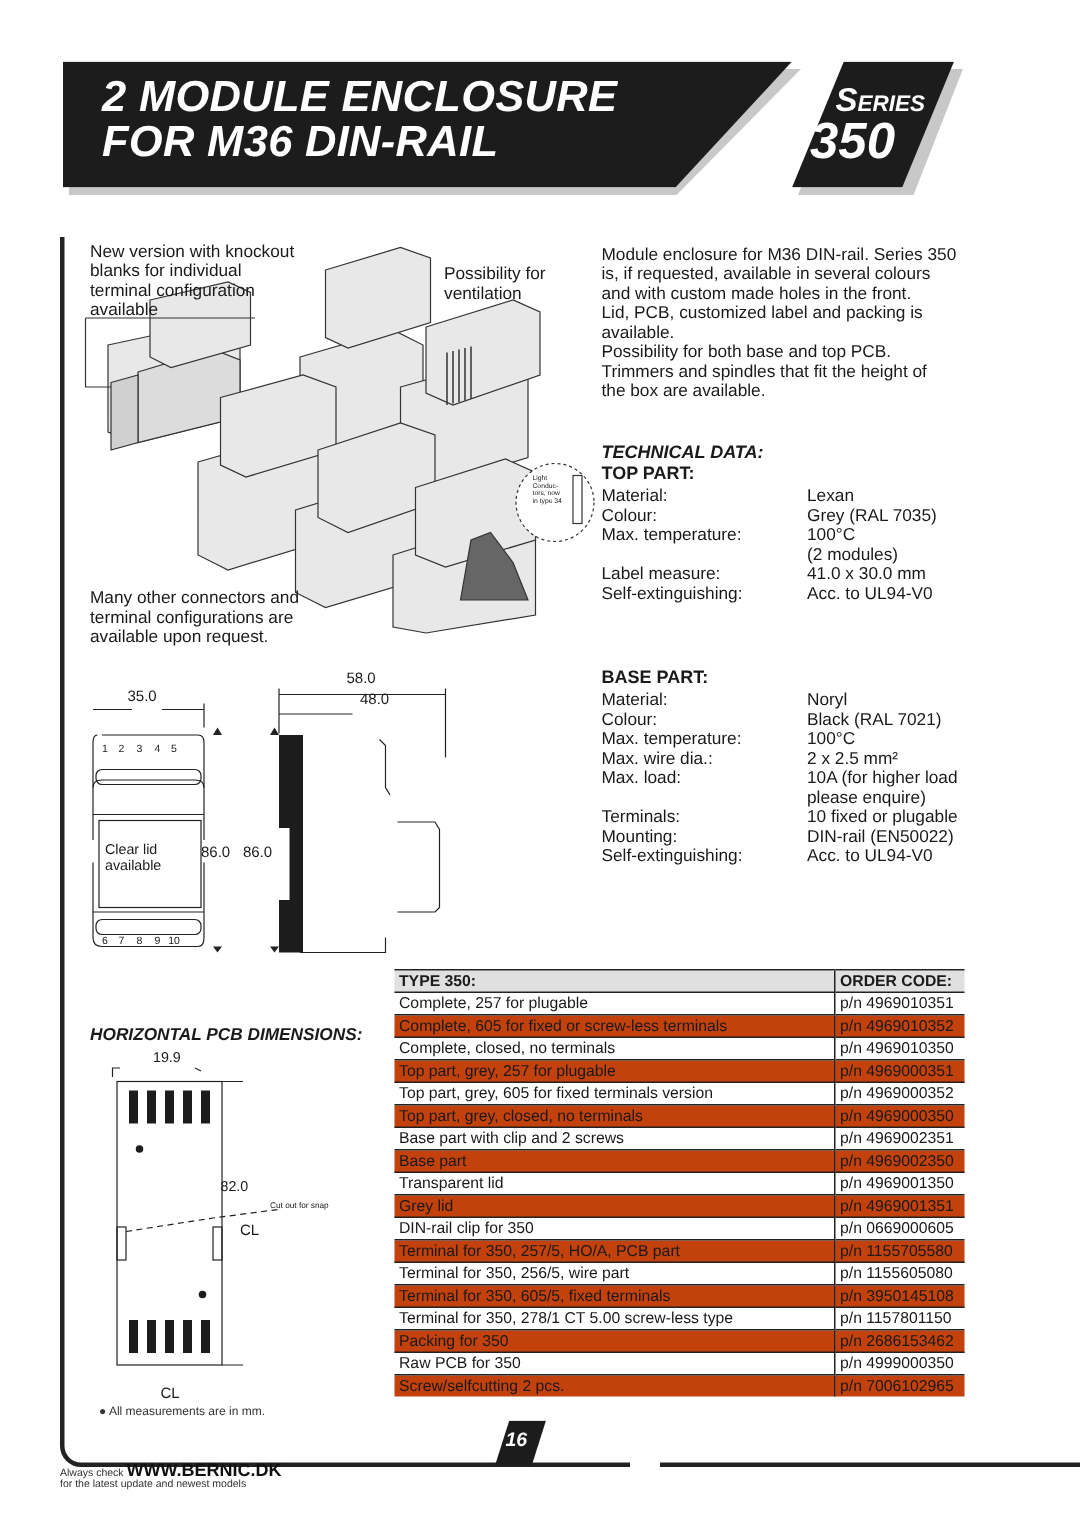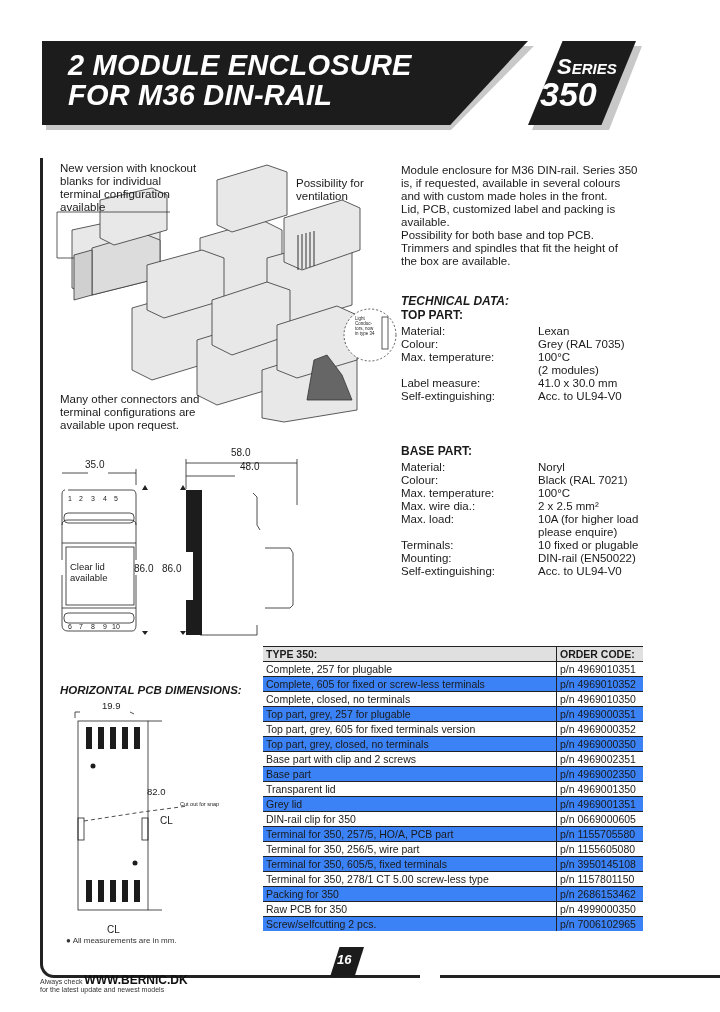--- a/index.html
+++ b/index.html
@@ -39,21 +39,21 @@
   .spec { position: absolute; left: 401px; width: 260px; font-size: 11.5px; line-height: 13px; }
   .spec-row { display: flex; }
   .spec-row .k { width: 137px; }
   .spec-row .v { flex: 1; }
 
   
   .order { left: 263px; top: 646px; width: 380px; border-collapse: collapse; font-size: 10.5px; }
   .order td { height: 14px; padding: 0 3px; line-height: 14px; border-top: 1px solid #222;
               white-space: nowrap; }
   .order td.code { border-left: 1px solid #222; width: 80px; }
-  .order tr.shade td { background: #3b82f6; }
+  .order tr.shade td { background: #c2410c; }
   .order tr.head td { background: #e0e0e0; font-weight: bold; }
   .order tr:last-child td { border-bottom: none; }
 
   .pcb-head { left: 60px; top: 684px; font-size: 11.5px; font-weight: bold; font-style: italic; }
 
   
   .footer-check { left: 40px; top: 973px; font-size: 7px; color: #333; }
   .footer-url { font-size: 12px; font-weight: bold; color: #111; }
   .footer-sub { left: 40px; top: 986px; font-size: 7px; color: #333; }
   .page-tag { left: 330px; top: 947px; width: 34px; height: 30px; background: #1c1c1c;

